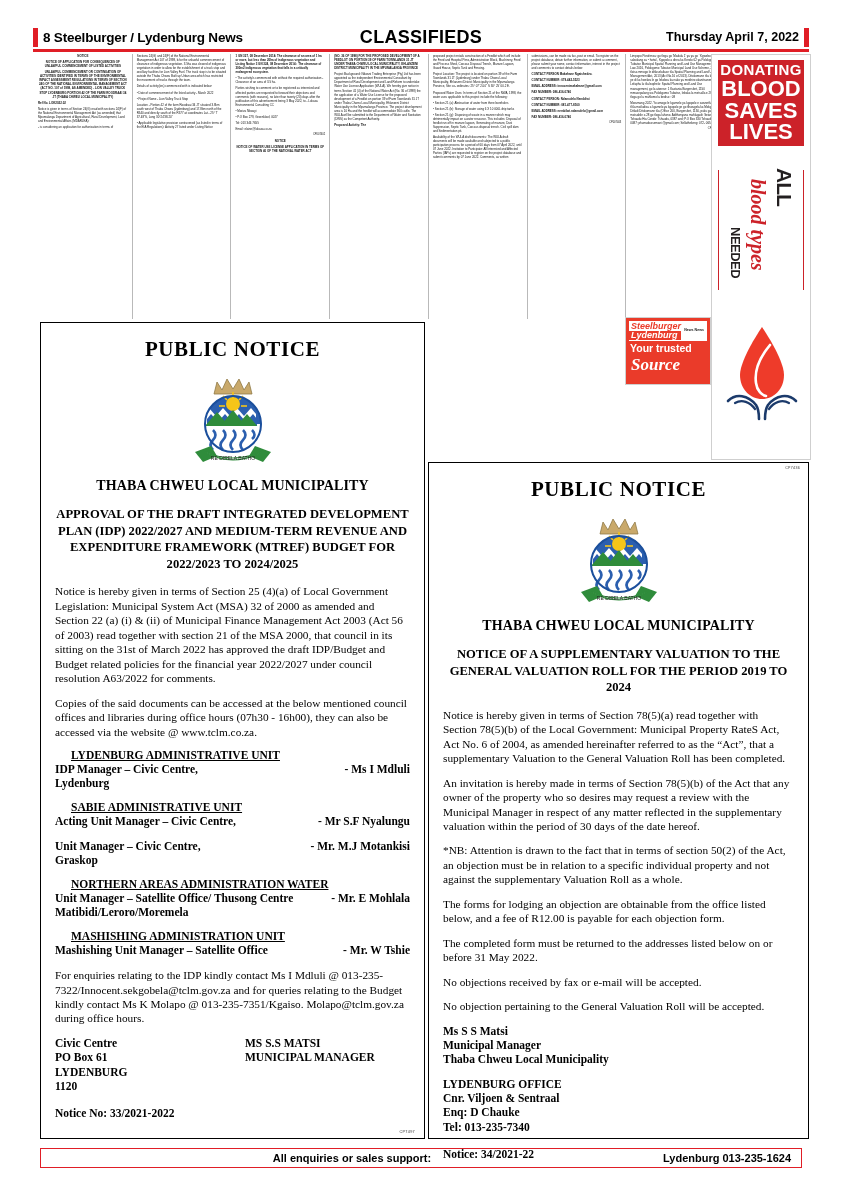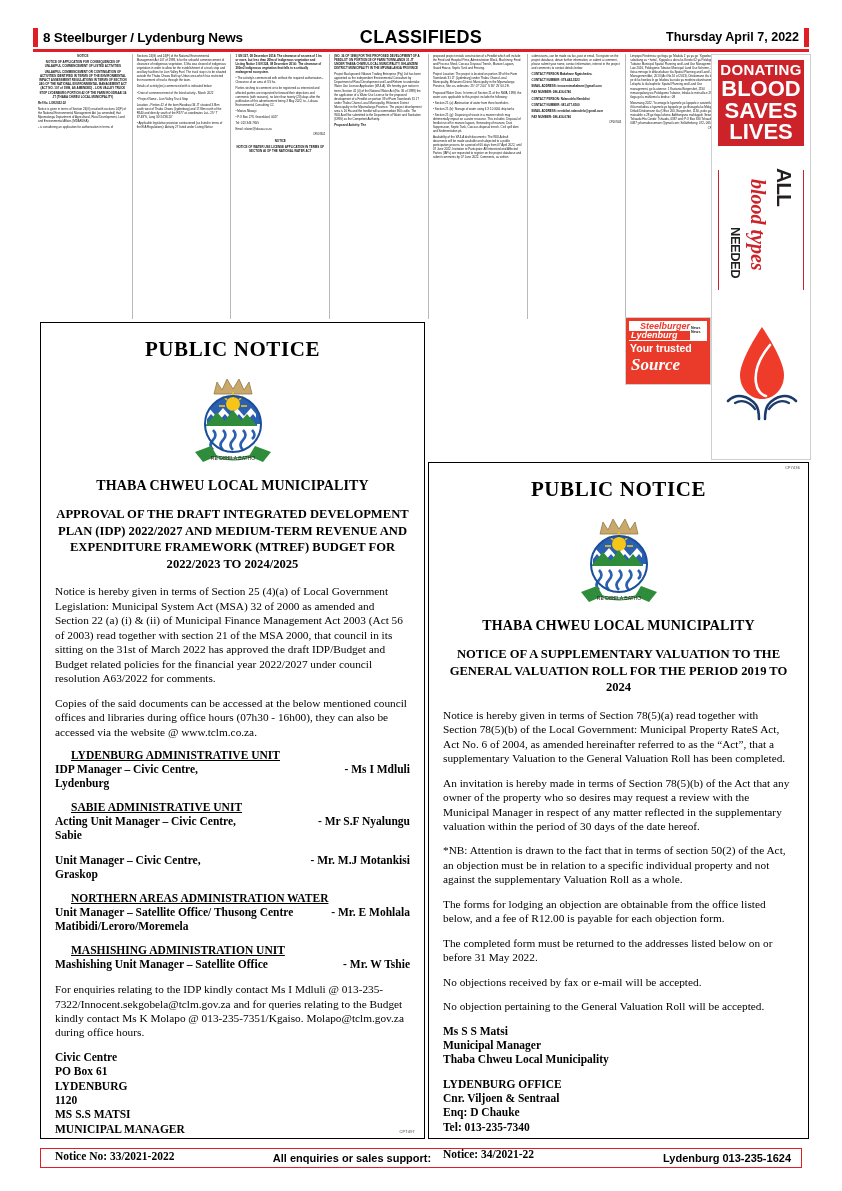--- a/index.html
+++ b/index.html
@@ -82,21 +82,21 @@
   
   .trust-ad{
     position:absolute;left:625px;top:317px;width:84px;height:66px;
     background:#ea3b2a;border:0.8px solid #d0d0d0;overflow:hidden;
   }
   .trust-logo{
     position:absolute;left:3px;top:3px;width:78px;height:20px;background:#fff;
     display:flex;align-items:center;
   }
   .tl-a{font-family:"Liberation Sans",sans-serif;font-weight:bold;font-size:9px;color:#ea3b2a;
-        font-style:italic;line-height:1;padding-left:11px;}
+        font-style:italic;line-height:1;padding-left:2px;}
   .tl-b{font-family:"Liberation Sans",sans-serif;font-weight:bold;font-size:9px;color:#fff;
         background:#ea3b2a;font-style:italic;line-height:1;padding:0 2px;}
   .tl-news{font-family:"Liberation Sans",sans-serif;font-weight:bold;font-size:3.6px;color:#222;
            background:#fff;line-height:1.05;padding:1px;margin-left:auto;margin-right:2px;}
   .trust-txt{
     position:absolute;left:4px;top:25px;color:#fff;
     font-family:"Liberation Sans",sans-serif;font-weight:bold;font-size:10.5px;line-height:1;
   }
   .trust-src{
     position:absolute;left:5px;top:38px;color:#fff;
@@ -120,21 +120,21 @@
   .sub-title{text-align:center;font-family:"Liberation Serif",serif;font-weight:bold;font-size:12.6px;
              line-height:1.32;margin:0 0 12px 0;}
   .body-p{font-family:"Liberation Serif",serif;font-size:11.3px;line-height:1.28;margin:0 0 10px 0;text-align:left;}
   .unit-h{font-family:"Liberation Serif",serif;font-weight:bold;font-size:11.5px;
           text-decoration:underline;margin:0 0 1px 16px;}
   .unit-row{display:flex;justify-content:space-between;align-items:flex-start;
             font-family:"Liberation Serif",serif;font-weight:bold;font-size:11.5px;line-height:1.22;}
   .unit-row .l{flex:1 1 auto;padding-right:6px;}
   .unit-row .r{flex:0 0 auto;text-align:left;white-space:nowrap;}
   .unit-block{margin:0 0 11px 0;}
-  .two-col{display:flex;font-family:"Liberation Serif",serif;font-weight:bold;font-size:11.5px;line-height:1.25;margin-top:10px;flex-direction:column;}
+  .two-col{display:flex;font-family:"Liberation Serif",serif;font-weight:bold;font-size:11.5px;line-height:1.25;margin-top:10px;}
   .two-col .c1{width:190px;}
   .notice-no{font-family:"Liberation Serif",serif;font-weight:bold;font-size:11.5px;margin-top:14px;}
   .cp-bottom{position:absolute;right:9px;bottom:4px;font-size:3.8px;
      font-family:"Liberation Sans",sans-serif;color:#333;letter-spacing:0.3px;}
   .addr{font-family:"Liberation Serif",serif;font-weight:bold;font-size:11.5px;line-height:1.25;margin-top:10px;}
 
   
   .footer{
     position:absolute;left:40px;top:1148px;width:762px;height:20px;
     border:1.4px solid #e01e26;display:flex;align-items:center;box-sizing:border-box;
@@ -313,23 +313,20 @@
           <div class="l">Lydenburg</div>
         </div>
     </div>
 
     <div class="unit-block">
       <div class="unit-h">SABIE ADMINISTRATIVE UNIT</div>
       <div class="unit-row">
         <div class="l">Acting Unit Manager – Civic Centre,</div>
         <div class="r">- Mr S.F Nyalungu</div>
       </div>
-      <div class="unit-row">
-          <div class="l">Sabie</div>
-        </div>
     </div>
 
     <div class="unit-block">
       <div class="unit-row">
         <div class="l">Unit Manager – Civic Centre,</div>
         <div class="r">- Mr. M.J Motankisi</div>
       </div>
       <div class="unit-row">
           <div class="l">Graskop</div>
         </div>

